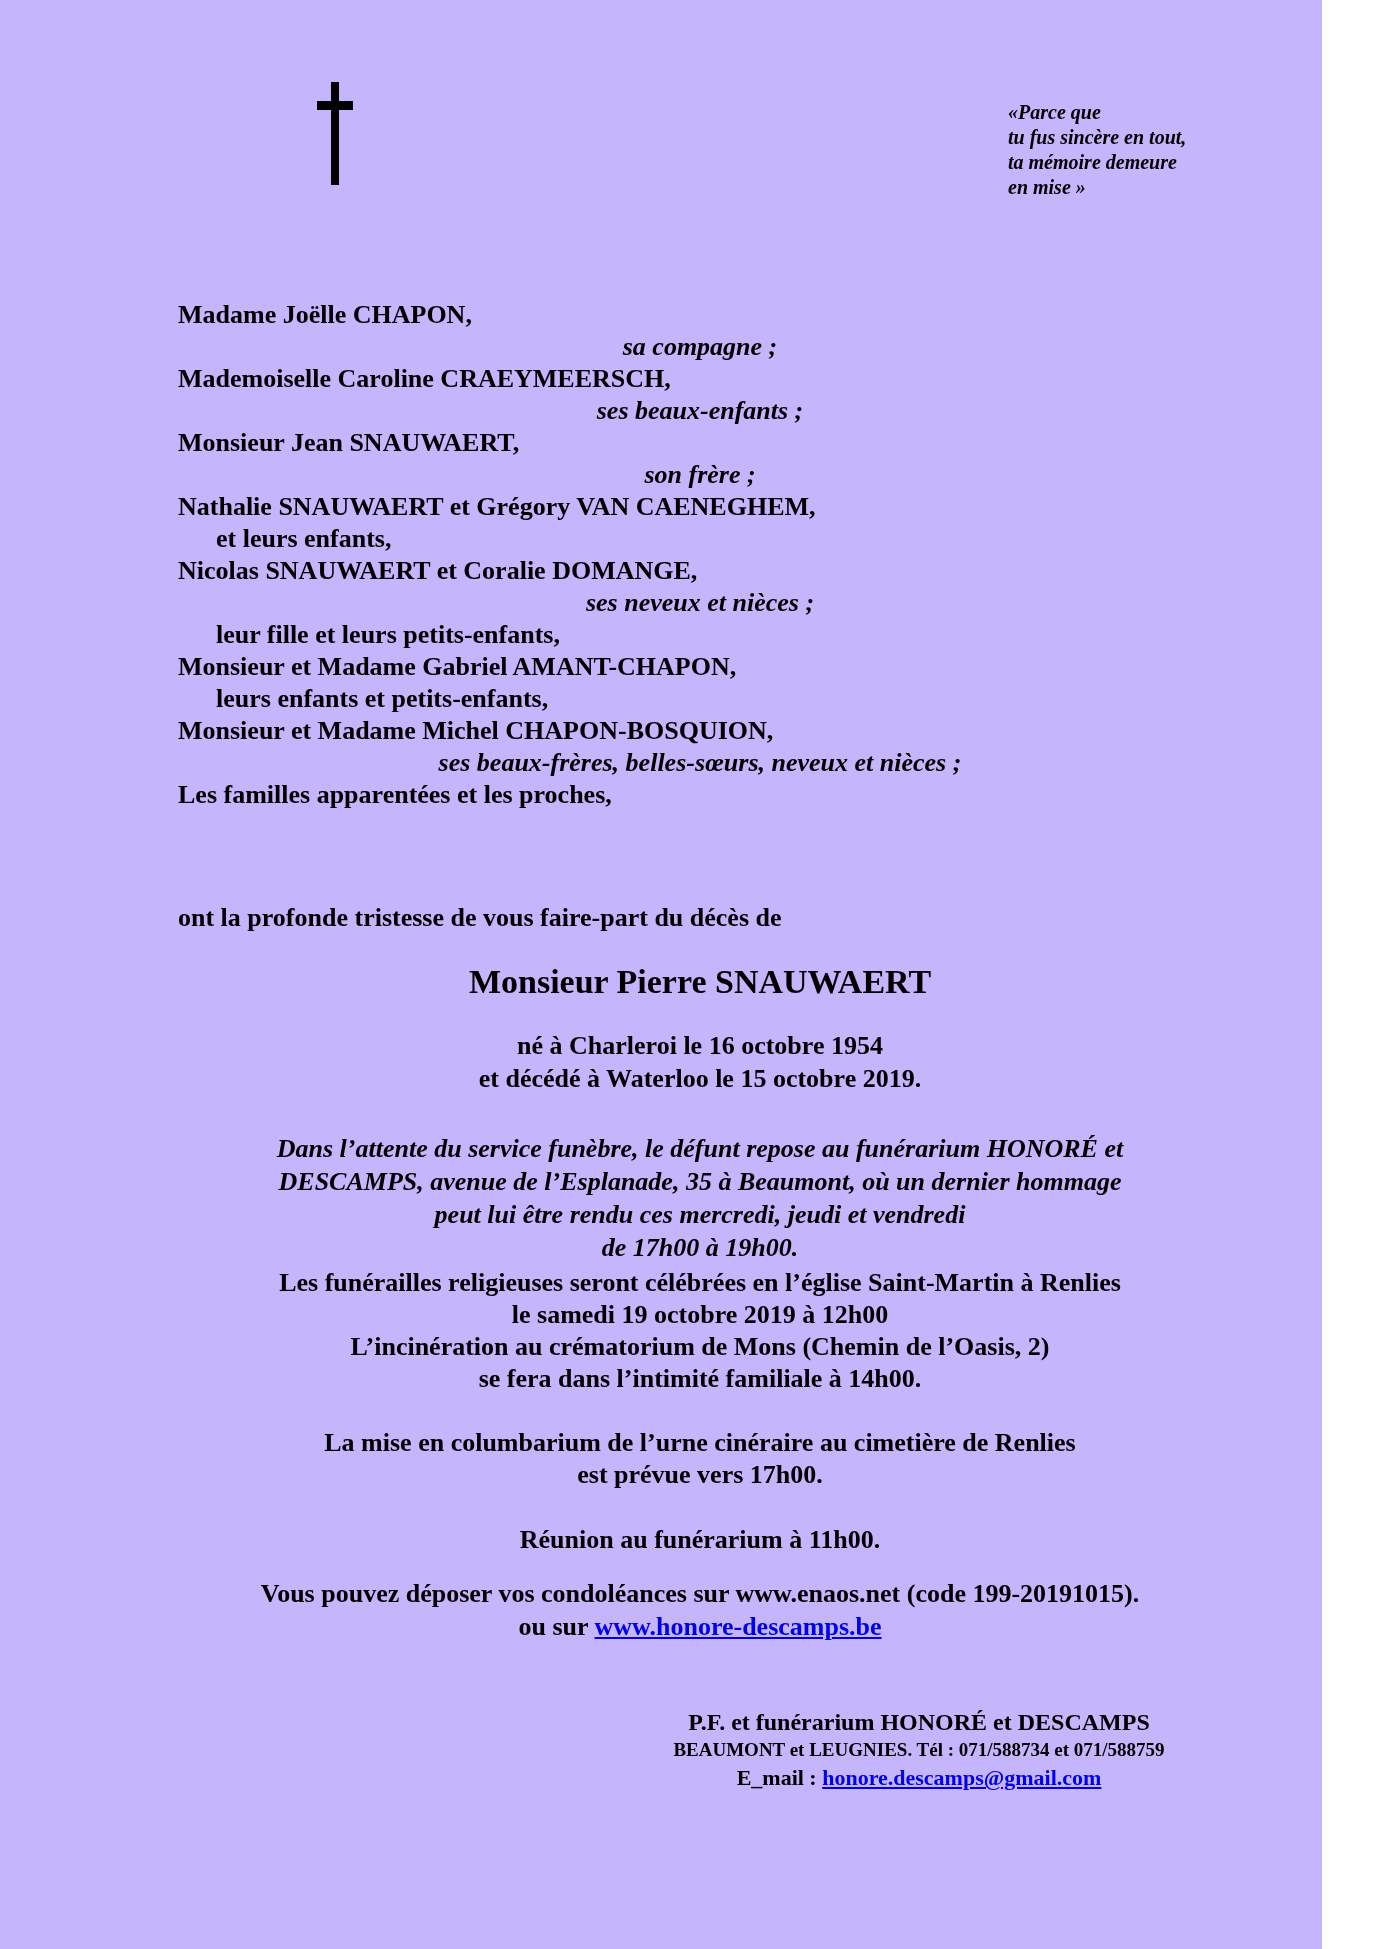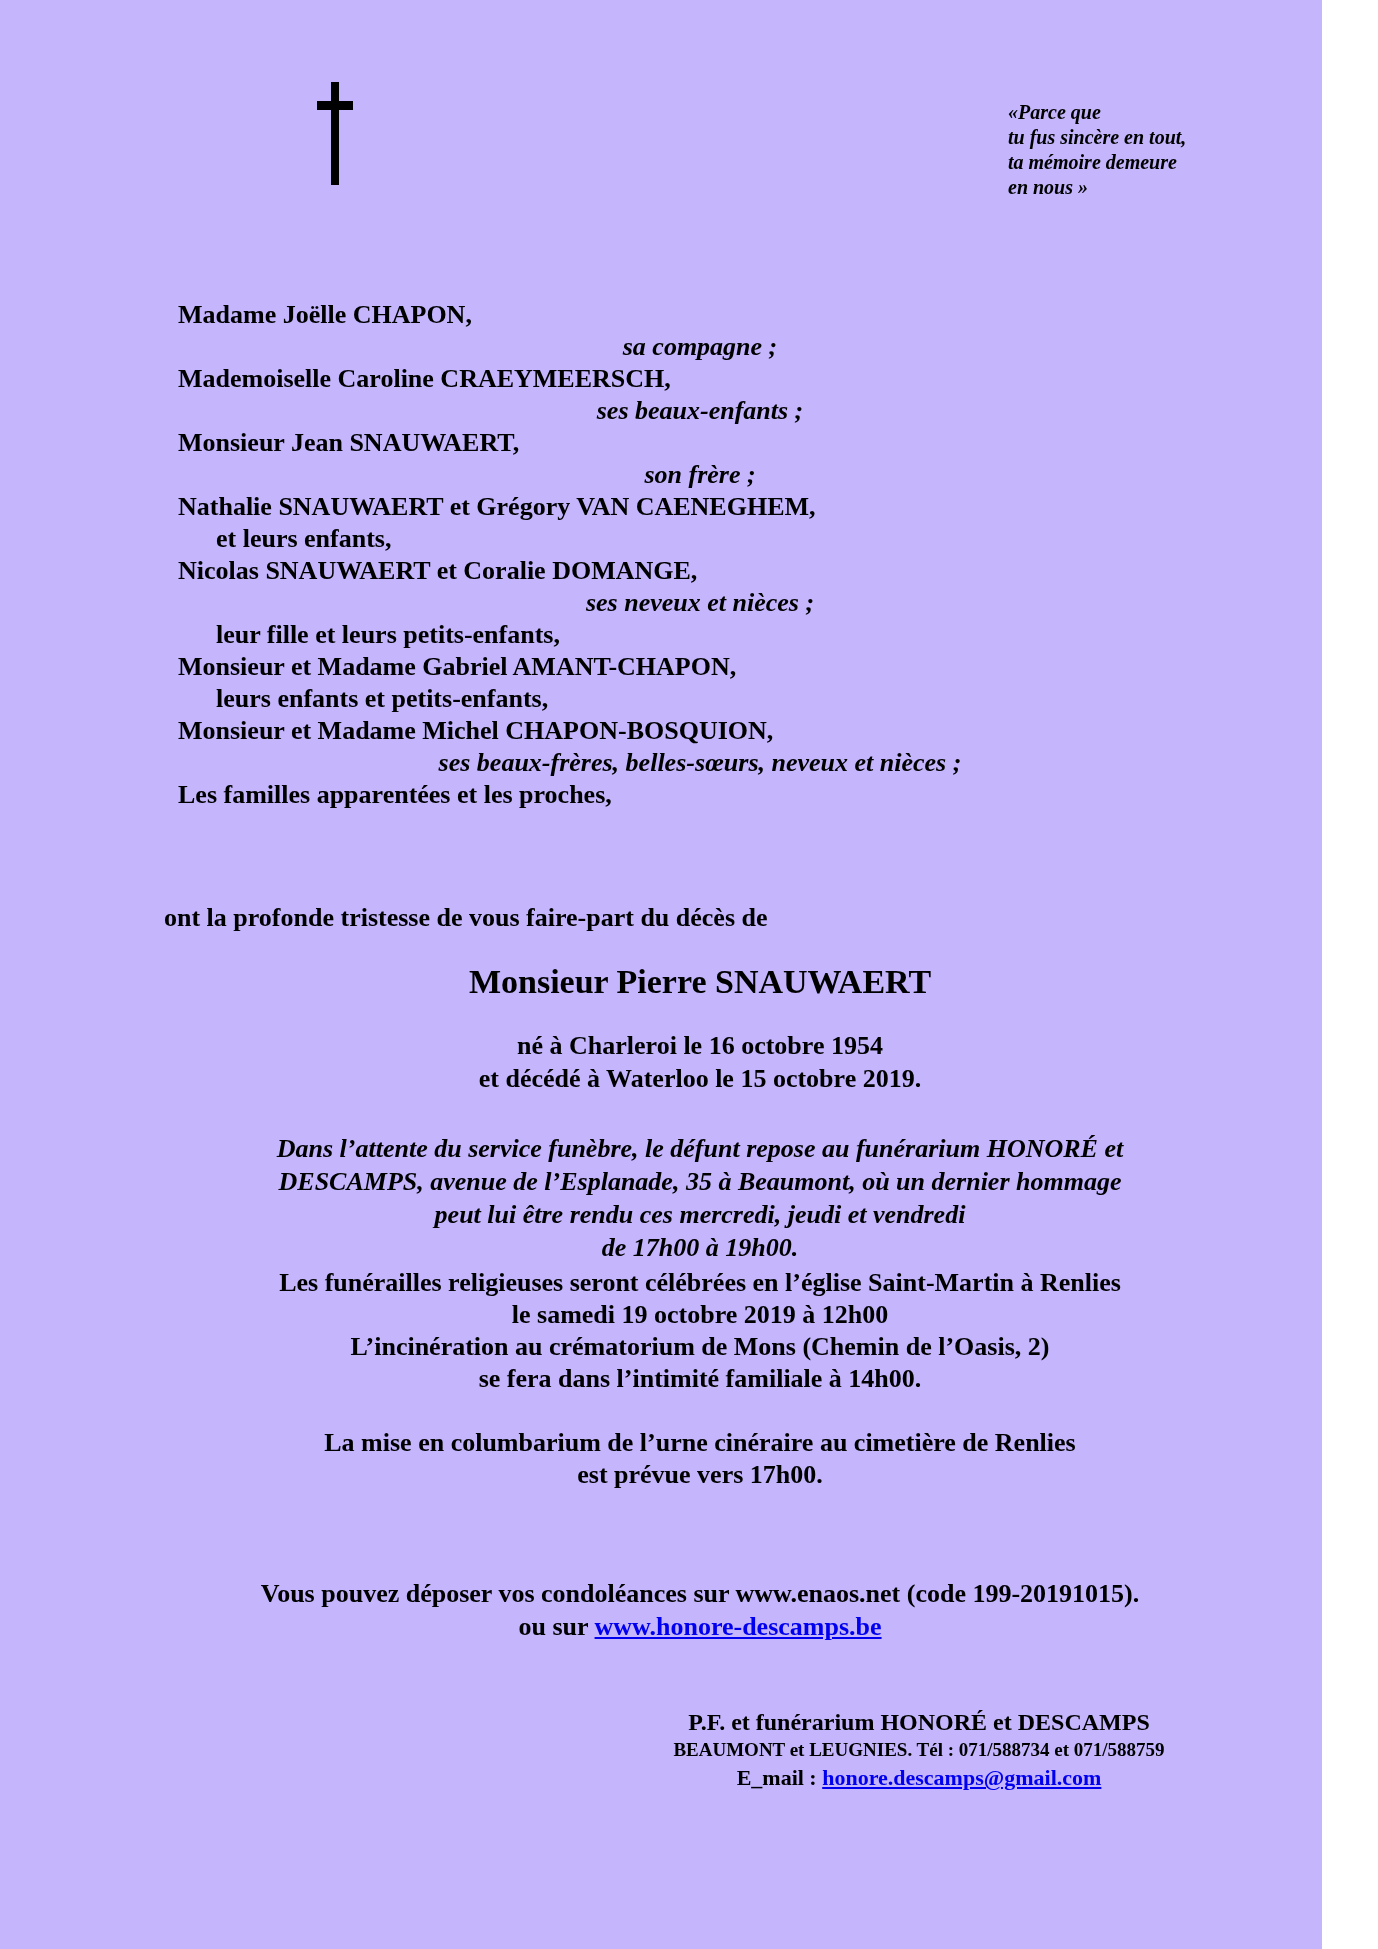--- a/index.html
+++ b/index.html
@@ -12,21 +12,21 @@
   .cross{position:absolute;left:317px;top:82px;width:36px;height:103px;}
   .cross .v{position:absolute;left:14px;top:0;width:8px;height:103px;background:#000;}
   .cross .h{position:absolute;left:0;top:19px;width:36px;height:9px;background:#000;}
   
   .quote{position:absolute;left:1008px;top:100px;font-size:20px;line-height:25px;font-style:italic;white-space:nowrap;}
   
   .family{position:absolute;left:178px;top:299px;width:1044px;font-size:26px;line-height:32px;}
   .line{white-space:nowrap;}
   .role{text-align:center;font-style:italic;}
   .indent{padding-left:38px;}
-  .announce{position:absolute;left:164px;top:903px;font-size:26px;white-space:nowrap;}
+  .announce{position:absolute;left:178px;top:903px;font-size:26px;white-space:nowrap;}
   
   .centerblock{position:absolute;left:178px;width:1044px;text-align:center;}
   #deceased-name{top:962px;font-size:34px;line-height:40px;}
   #birth-death{top:1029px;font-size:26px;line-height:33px;}
   #repose{top:1112px;font-size:26px;line-height:33px;font-style:italic;margin-top:20px;}
   #funeral{top:1267px;font-size:26px;line-height:32px;}
   #columbarium{top:1427px;font-size:26px;line-height:32px;}
   #reunion{top:1524px;font-size:26px;line-height:32px;}
   #condolences{top:1577px;font-size:26px;line-height:33px;}
   
@@ -43,21 +43,21 @@
 
   <div class="cross">
     <div class="v"></div>
     <div class="h"></div>
   </div>
 
   <div class="quote">
       <div class="line">«Parce que</div>
       <div class="line">tu fus sincère en tout,</div>
       <div class="line">ta mémoire demeure</div>
-      <div class="line">en nous »</div>
+      <div class="line">en mise »</div>
     </div>
 
   <div class="family">
       <div class="line name">Madame Joëlle CHAPON,</div>
       <div class="line role">sa compagne ;</div>
       <div class="line name">Mademoiselle Caroline CRAEYMEERSCH,</div>
       <div class="line role">ses beaux-enfants ;</div>
       <div class="line name">Monsieur Jean SNAUWAERT,</div>
       <div class="line role">son frère ;</div>
       <div class="line name">Nathalie SNAUWAERT et Grégory VAN CAENEGHEM,</div>
@@ -93,20 +93,21 @@
       <div class="line">le samedi 19 octobre 2019 à 12h00</div>
       <div class="line">L’incinération au crématorium de Mons (Chemin de l’Oasis, 2)</div>
       <div class="line">se fera dans l’intimité familiale à 14h00.</div>
     </div>
 
   <div id="columbarium" class="centerblock">
       <div class="line">La mise en columbarium de l’urne cinéraire au cimetière de Renlies</div>
       <div class="line">est prévue vers 17h00.</div>
     </div>
 
+  <div id="reunion" class="centerblock">Réunion au funérarium à 11h00.</div>
 
   <div id="condolences" class="centerblock">
     <div>Vous pouvez déposer vos condoléances sur www.enaos.net (code 199-20191015).</div>
     <div><span>ou sur </span><a class="link">www.honore-descamps.be</a></div>
   </div>
 
   <div class="footer">
     <div class="l1">P.F. et funérarium HONORÉ et DESCAMPS</div>
     <div class="l2">BEAUMONT et LEUGNIES. Tél : 071/588734 et 071/588759</div>
     <div class="l3"><span>E_mail : </span><a class="link">honore.descamps@gmail.com</a></div>

